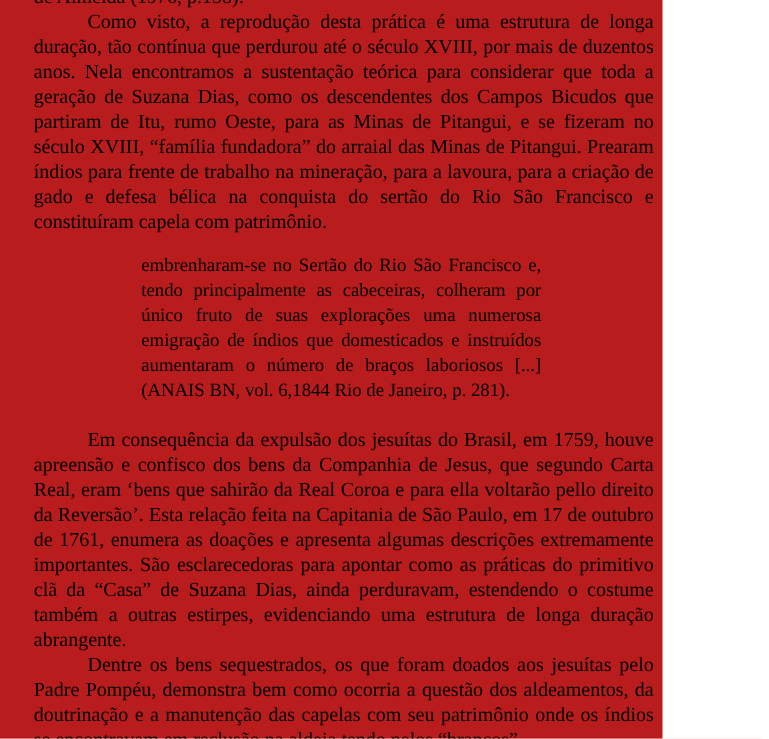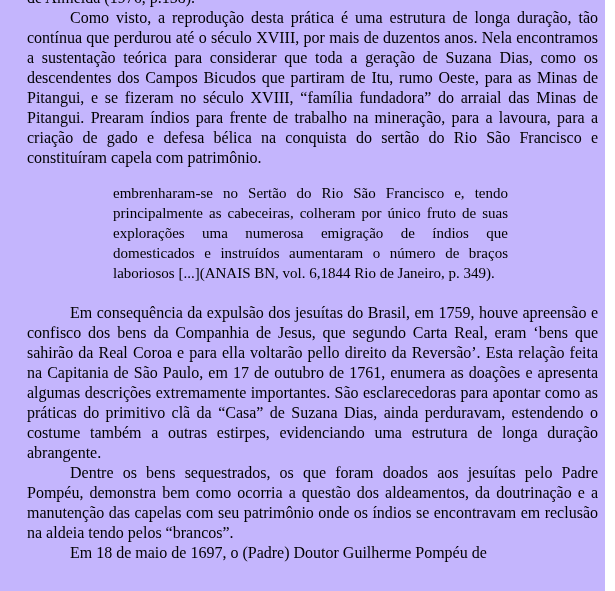--- a/index.html
+++ b/index.html
@@ -7,25 +7,25 @@
     padding: 0;
     background: #ffffff;
   }
   body {
     width: 615px;
     height: 591px;
     overflow: hidden;
   }
   .page {
     box-sizing: border-box;
-    width: 605px;
+    width: 530px;
     height: 591px;
     overflow: hidden;
     padding: 0 7px 0 27px;
-    background: #c4b5fd;
+    background: #b91c1c;
     color: #000000;
     font-family: "Liberation Serif", "DejaVu Serif", serif;
     font-size: 16px;
     line-height: 20px;
     text-align: justify;
     text-justify: inter-word;
   }
   .page p {
     margin: 0;
     text-indent: 43px;
@@ -45,21 +45,21 @@
 </head>
 <body>
 
 <div class="page">
 
   <p class="clip-top">de Almeida (1976, p.158).</p>
 
   <p>Como visto, a reprodução desta prática é uma estrutura de longa duração, tão contínua que perdurou até o século XVIII, por mais de duzentos anos. Nela encontramos a sustentação teórica para considerar que toda a geração de Suzana Dias, como os descendentes dos Campos Bicudos que partiram de Itu, rumo Oeste, para as Minas de Pitangui, e se fizeram no século XVIII, “família fundadora” do arraial das Minas de Pitangui. Prearam índios para frente de trabalho na mineração, para a lavoura, para a criação de gado e defesa bélica na conquista do sertão do Rio São Francisco e constituíram capela com patrimônio.</p>
 
 
-  <blockquote class="long-quote">embrenharam-se no Sertão do Rio São Francisco e, tendo principalmente as cabeceiras, colheram por único fruto de suas explorações uma numerosa emigração de índios que domesticados e instruídos aumentaram o número de braços laboriosos [...](ANAIS BN, vol. 6,1844 Rio de Janeiro, p. 349).</blockquote>
+  <blockquote class="long-quote">embrenharam-se no Sertão do Rio São Francisco e, tendo principalmente as cabeceiras, colheram por único fruto de suas explorações uma numerosa emigração de índios que domesticados e instruídos aumentaram o número de braços laboriosos [...](ANAIS BN, vol. 6,1844 Rio de Janeiro, p. 281).</blockquote>
 
   <p>Em consequência da expulsão dos jesuítas do Brasil, em 1759, houve apreensão e confisco dos bens da Companhia de Jesus, que segundo Carta Real, eram ‘bens que sahirão da Real Coroa e para ella voltarão pello direito da Reversão’. Esta relação feita na Capitania de São Paulo, em 17 de outubro de 1761, enumera as doações e apresenta algumas descrições extremamente importantes. São esclarecedoras para apontar como as práticas do primitivo clã da “Casa” de Suzana Dias, ainda perduravam, estendendo o costume também a outras estirpes, evidenciando uma estrutura de longa duração abrangente.</p>
 
   <p>Dentre os bens sequestrados, os que foram doados aos jesuítas pelo Padre Pompéu, demonstra bem como ocorria a questão dos aldeamentos, da doutrinação e a manutenção das capelas com seu patrimônio onde os índios se encontravam em reclusão na aldeia tendo pelos “brancos”.</p>
 
   <p>Em 18 de maio de 1697, o (Padre) Doutor Guilherme Pompéu de</p>
 
 </div>
 
 </body></html>

